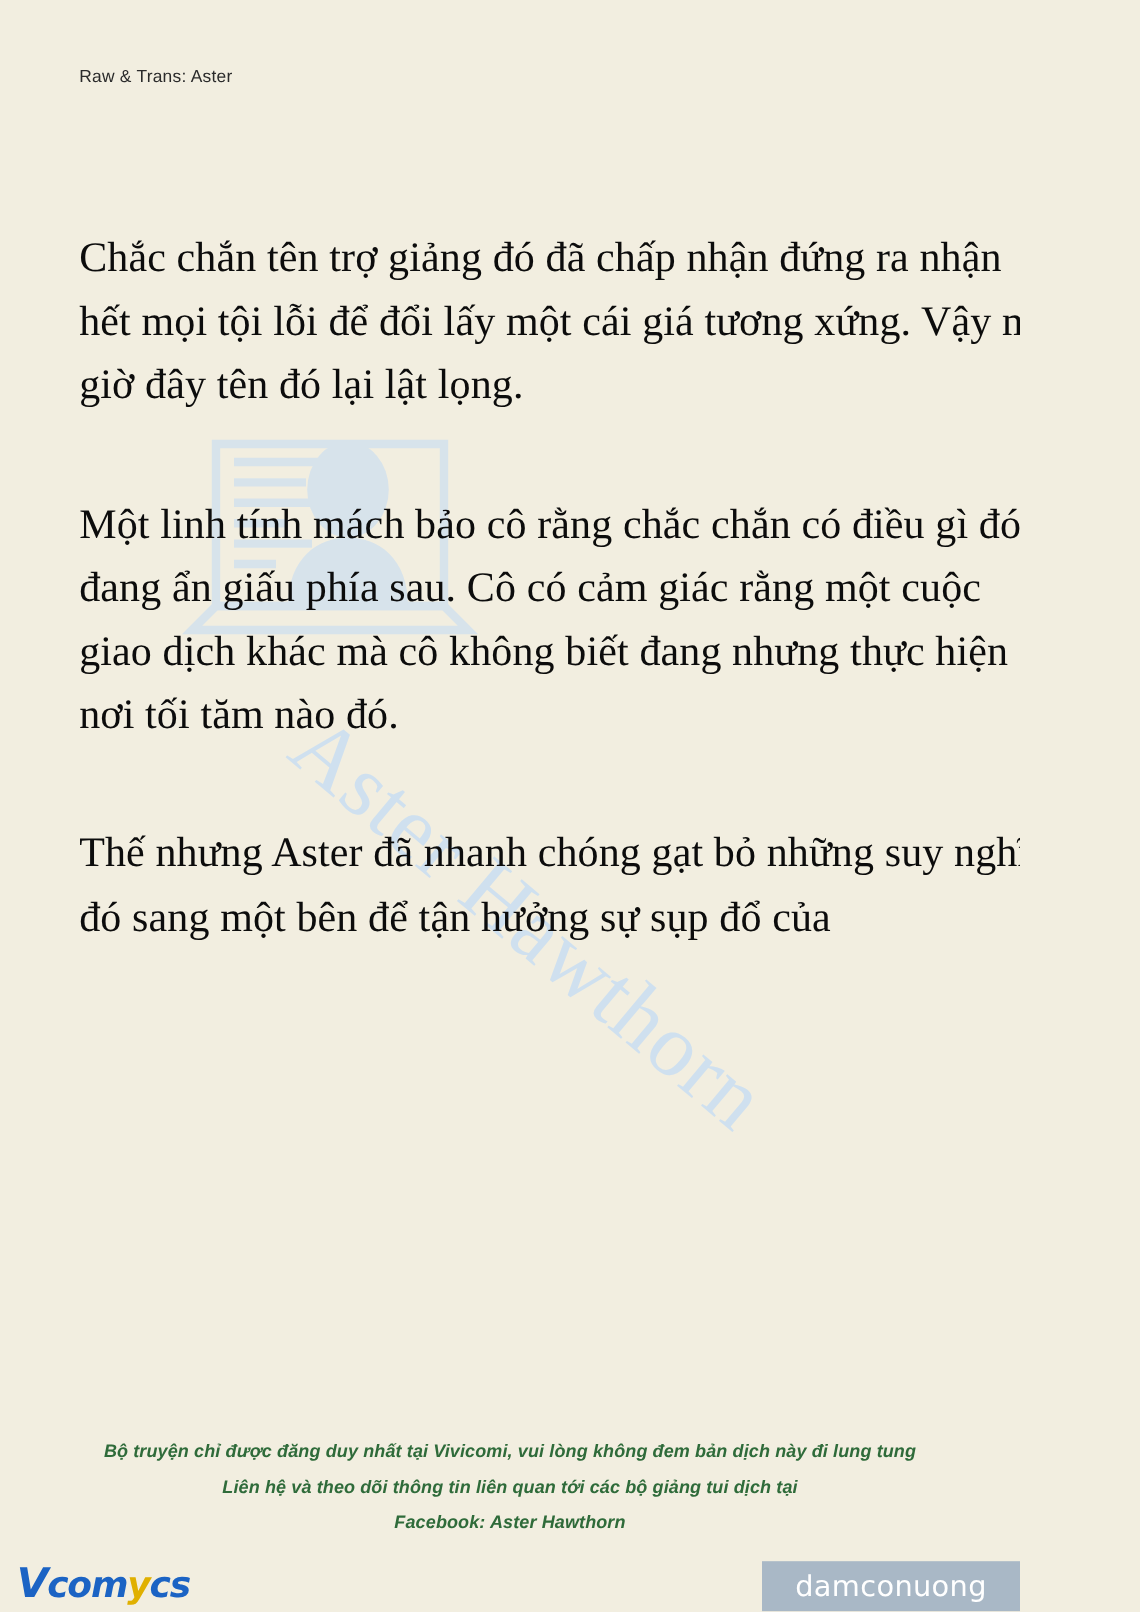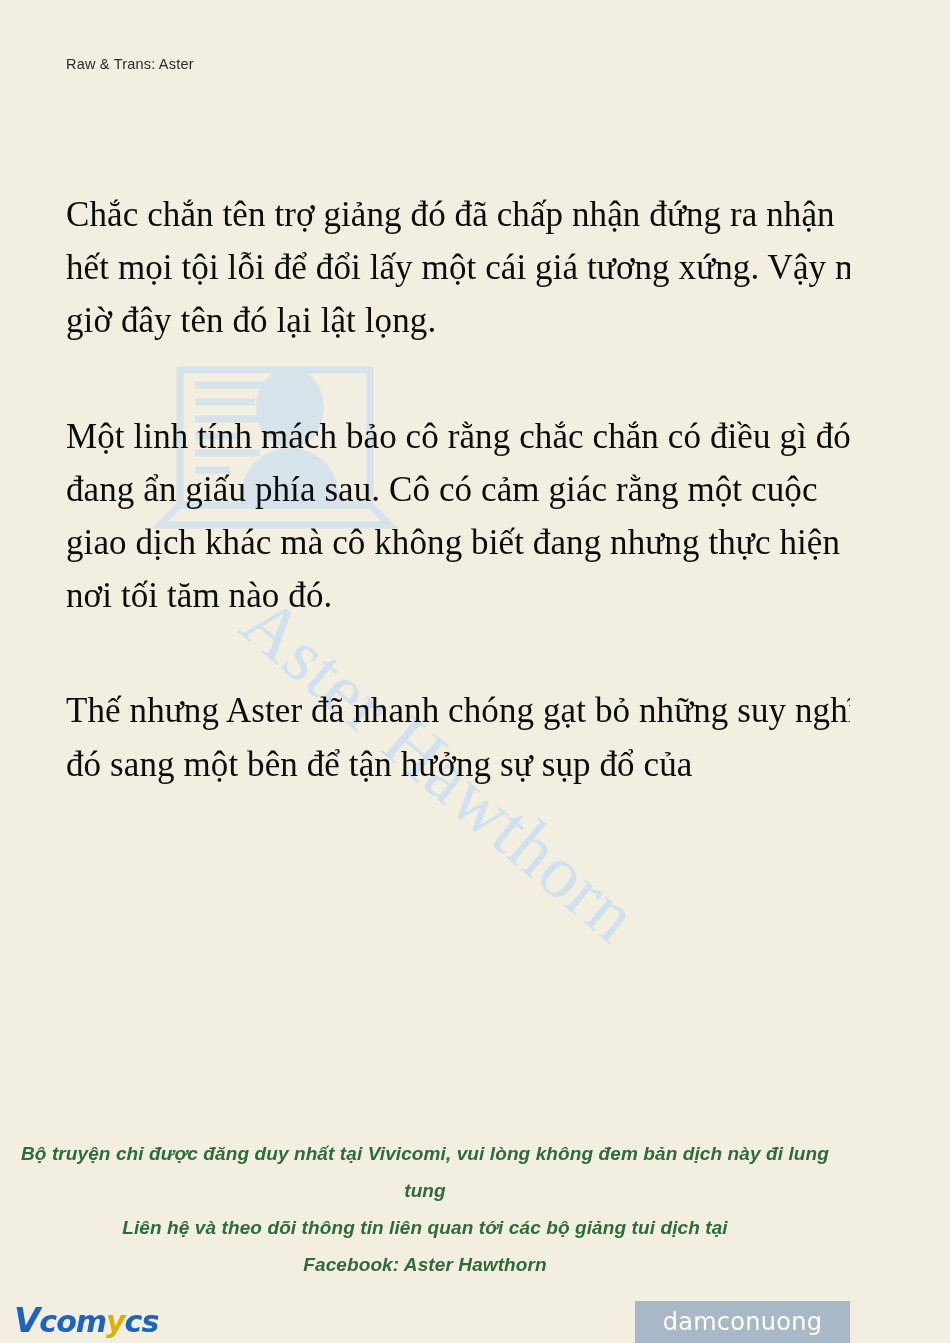--- a/index.html
+++ b/index.html
@@ -86,21 +86,21 @@
   
   .footer-notes {
     position: absolute;
     left: 0;
     right: 0;
     bottom: 60px;
     text-align: center;
     z-index: 3;
   }
   .footer-notes div {
-    font-size: 19px;
+    font-size: 15px;
     font-weight: bold;
     font-style: italic;
     color: #2f6b3a;
     line-height: 1.95;
     letter-spacing: 0.1px;
   }
 
   
   .bottom-left-logo {
     position: absolute;

